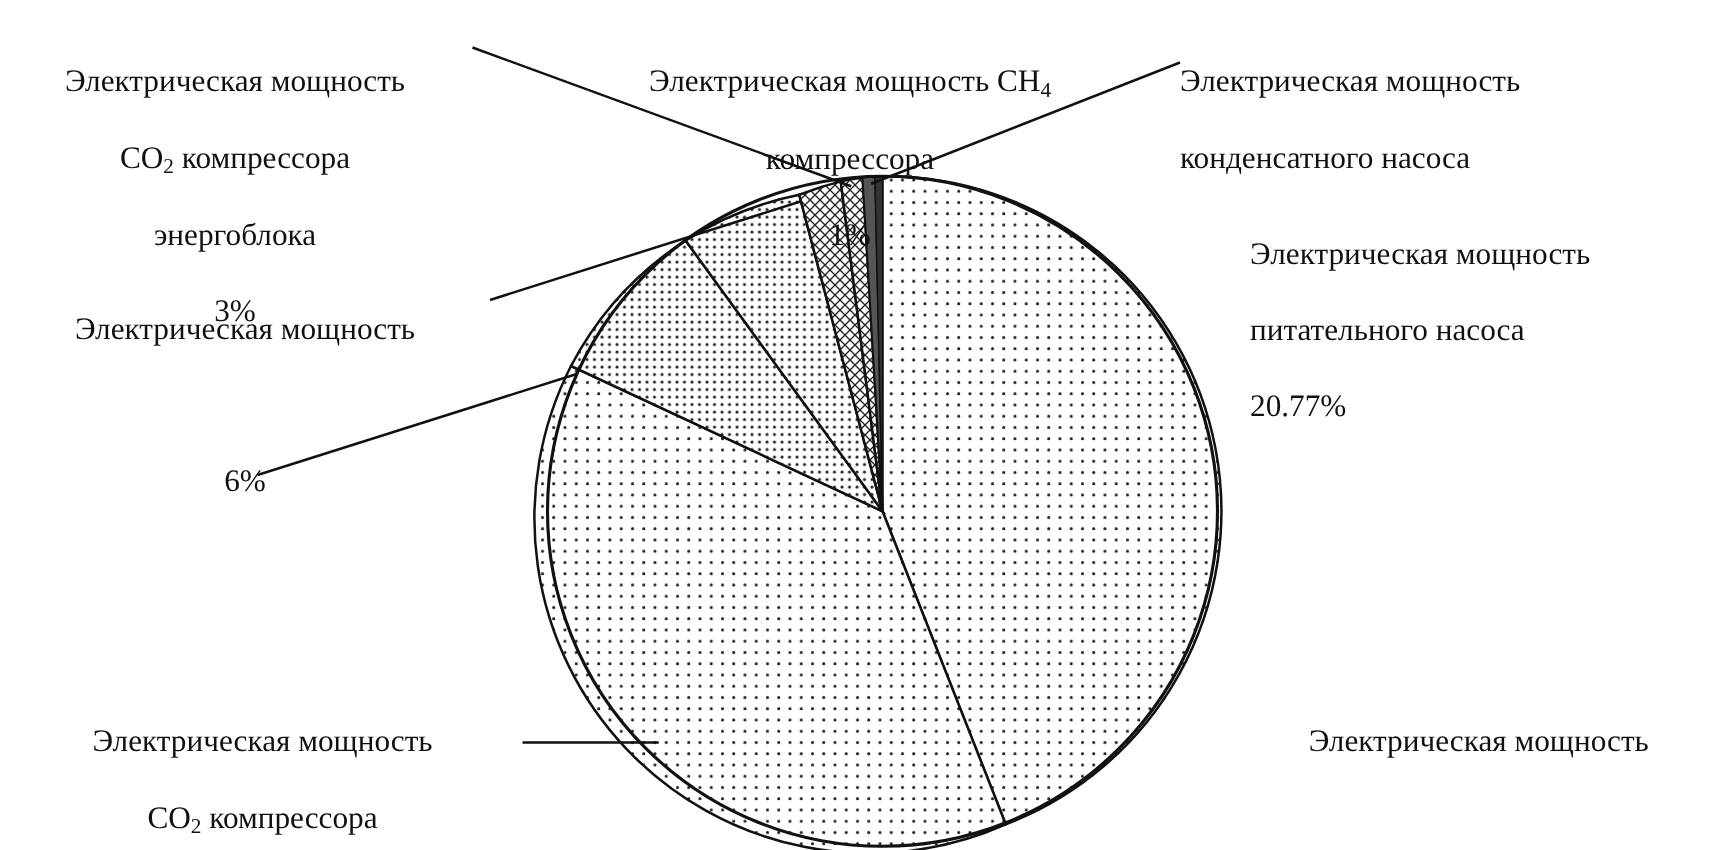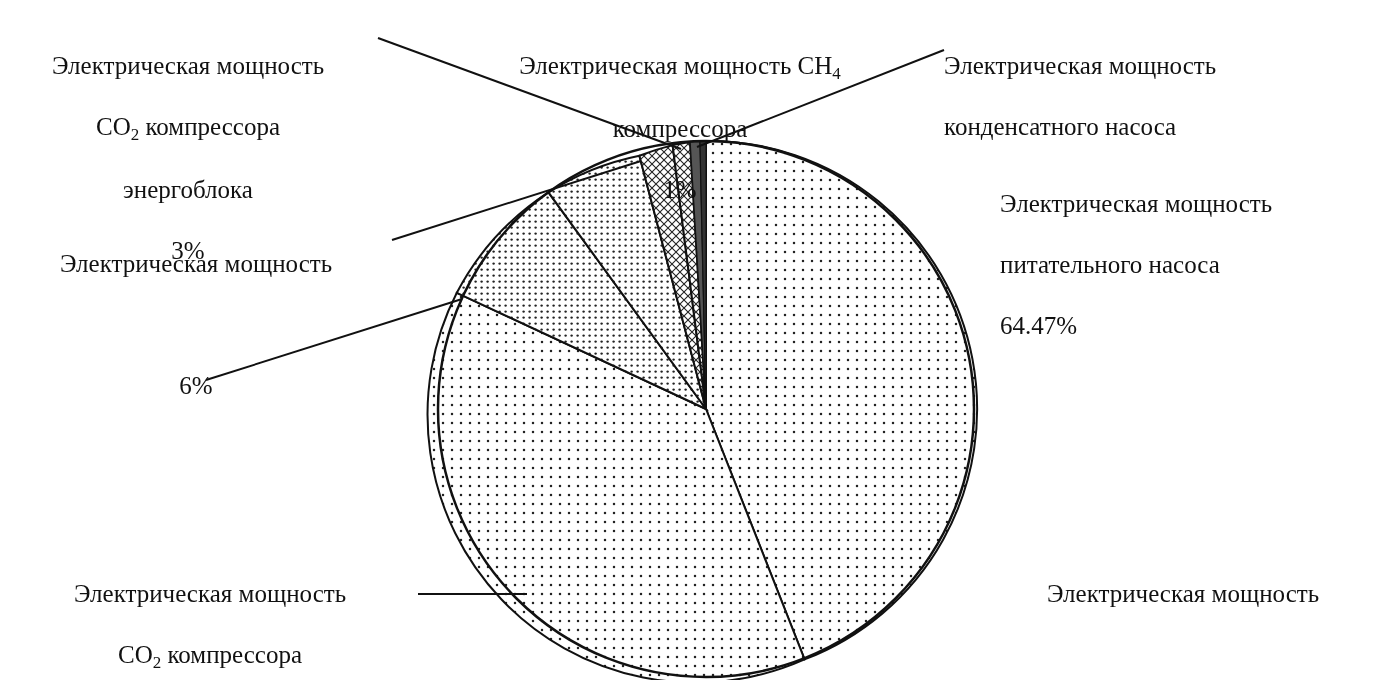--- a/index.html
+++ b/index.html
@@ -136,21 +136,21 @@
   </div>
 
   <div class="label left" style="left:944px; top:4px; width:430px;">
     <span>Электрическая мощность</span><br>
     <span>конденсатного насоса</span><br>
   </div>
 
   <div class="label left" style="left:1000px; top:142px; width:380px;">
     <span>Электрическая мощность</span><br>
     <span>питательного насоса</span><br>
-    <span class="pct">64.47%</span>
+    <span class="pct">20.77%</span>
   </div>
 
   <div class="label center" style="left:0px; top:202px; width:392px;">
     <span>Электрическая мощность</span><br>
     <br>
     <span class="pct">6%</span>
   </div>
 
 
   <div class="label center" style="left:10px; top:532px; width:400px;">

